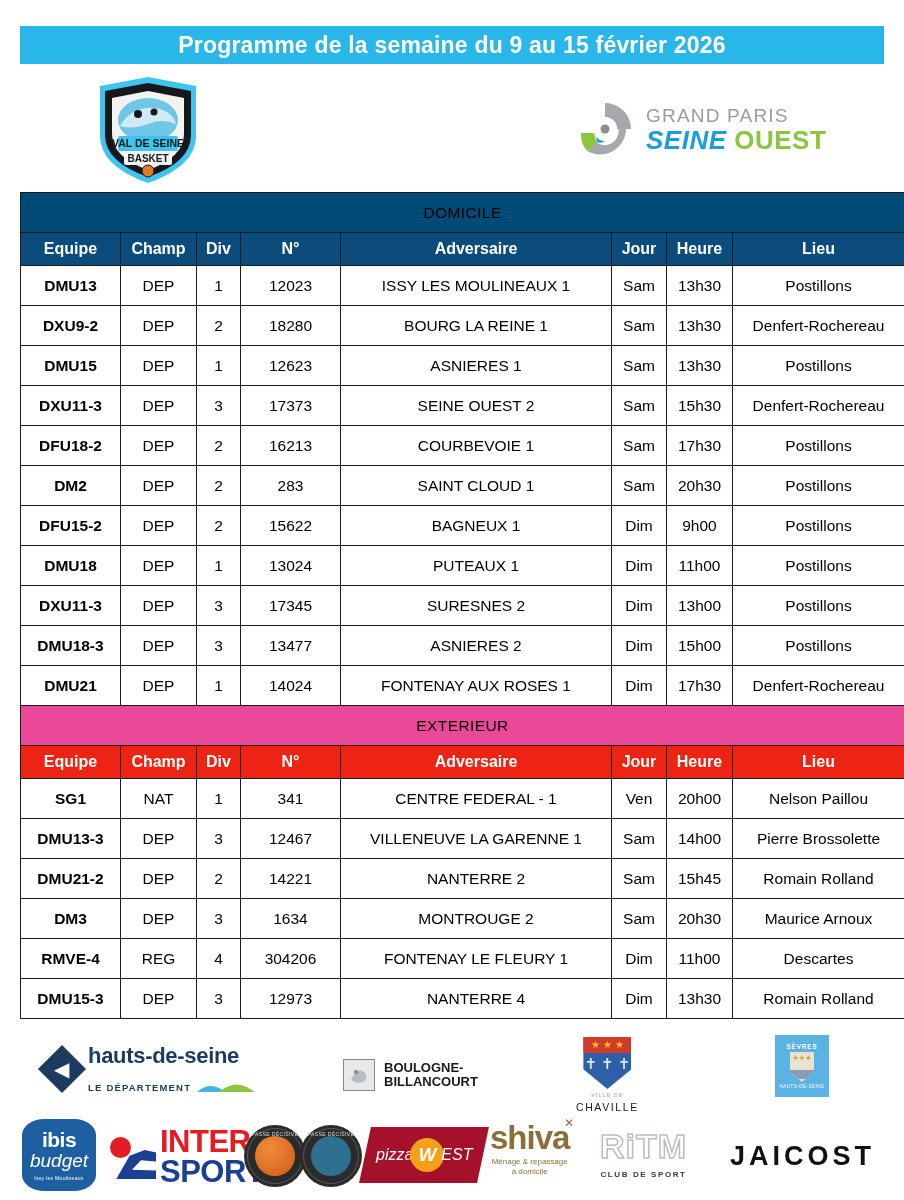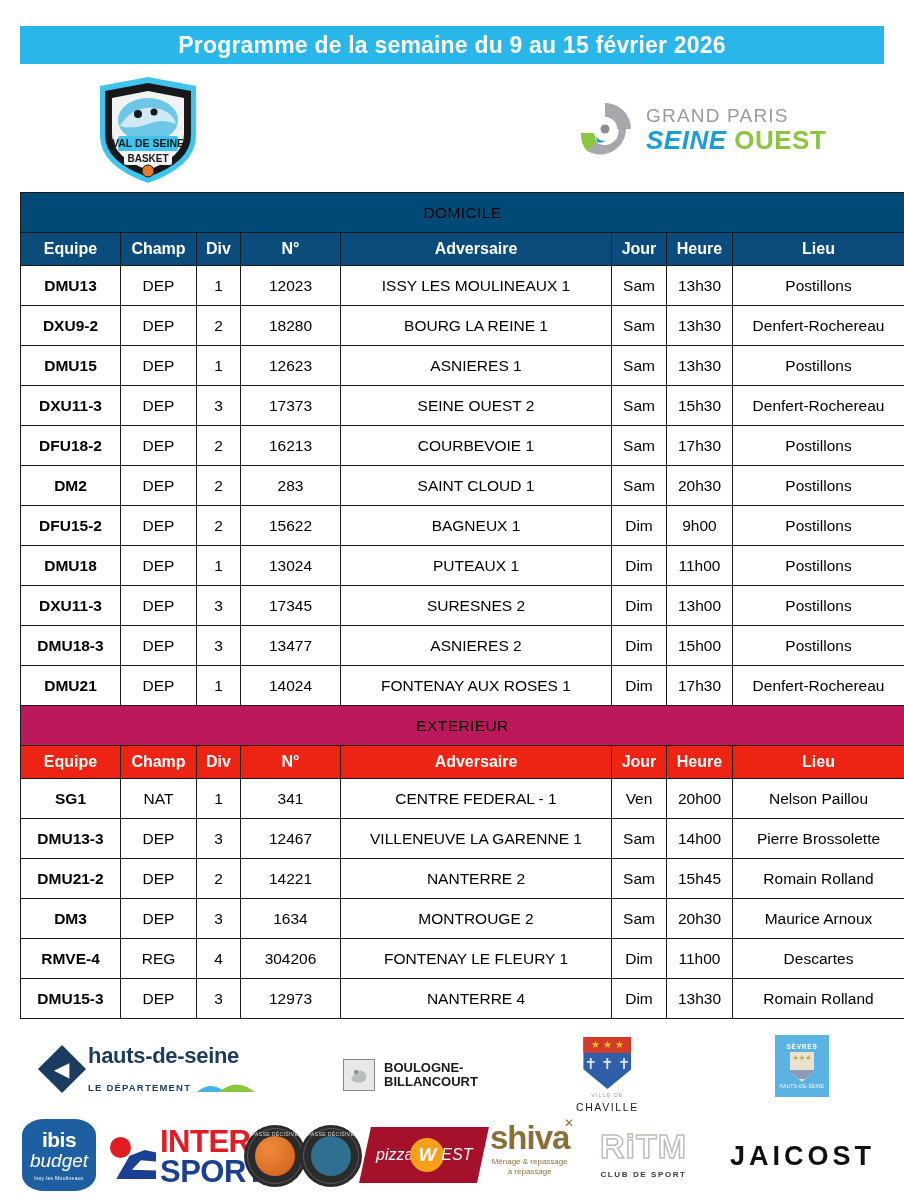--- a/index.html
+++ b/index.html
@@ -47,21 +47,21 @@
     border:1px solid #1a1a1a;
     font-size:15.5px;color:#000;text-align:center;
     padding:0;height:39px;vertical-align:middle;
     overflow:hidden;white-space:nowrap;
   }
   .sect{
     height:41px;font-size:25px;color:#ffffff;font-weight:400;
     letter-spacing:.4px;border:1px solid #1a1a1a;
   }
   .sect.home{background:#004a77;}
-  .sect.away{background:#be185d;}
+  .sect.away{background:#ec4899;}
   .colhead td{
     color:#ffffff;font-size:16px;font-weight:bold;height:32px;
     border:1px solid #1a1a1a;
   }
   .colhead.home td{background:#0b4c7c;}
   .colhead.away td{background:#ed2413;}
   .team{font-weight:bold;}
   .c-equipe{width:100px;}
   .c-champ{width:76px;}
   .c-div{width:44px;}
@@ -533,21 +533,21 @@
           <span>pizza</span>
           <span class="pzw-w">W</span>
           <span>EST</span>
         </div>
       </div>
 
       <div class="shv">
         <span class="shv-x">✕</span>
         <div class="shv-1">shiva</div>
         <div class="shv-2">Ménage &amp; repassage</div>
-        <div class="shv-3">à repassage</div>
+        <div class="shv-3">à domicile</div>
       </div>
 
       <div class="rtm">
         <div class="rtm-1">RiTM</div>
         <div class="rtm-2">CLUB DE SPORT</div>
       </div>
 
       <div class="jcs">JAICOST</div>
     </div>
   </div>

